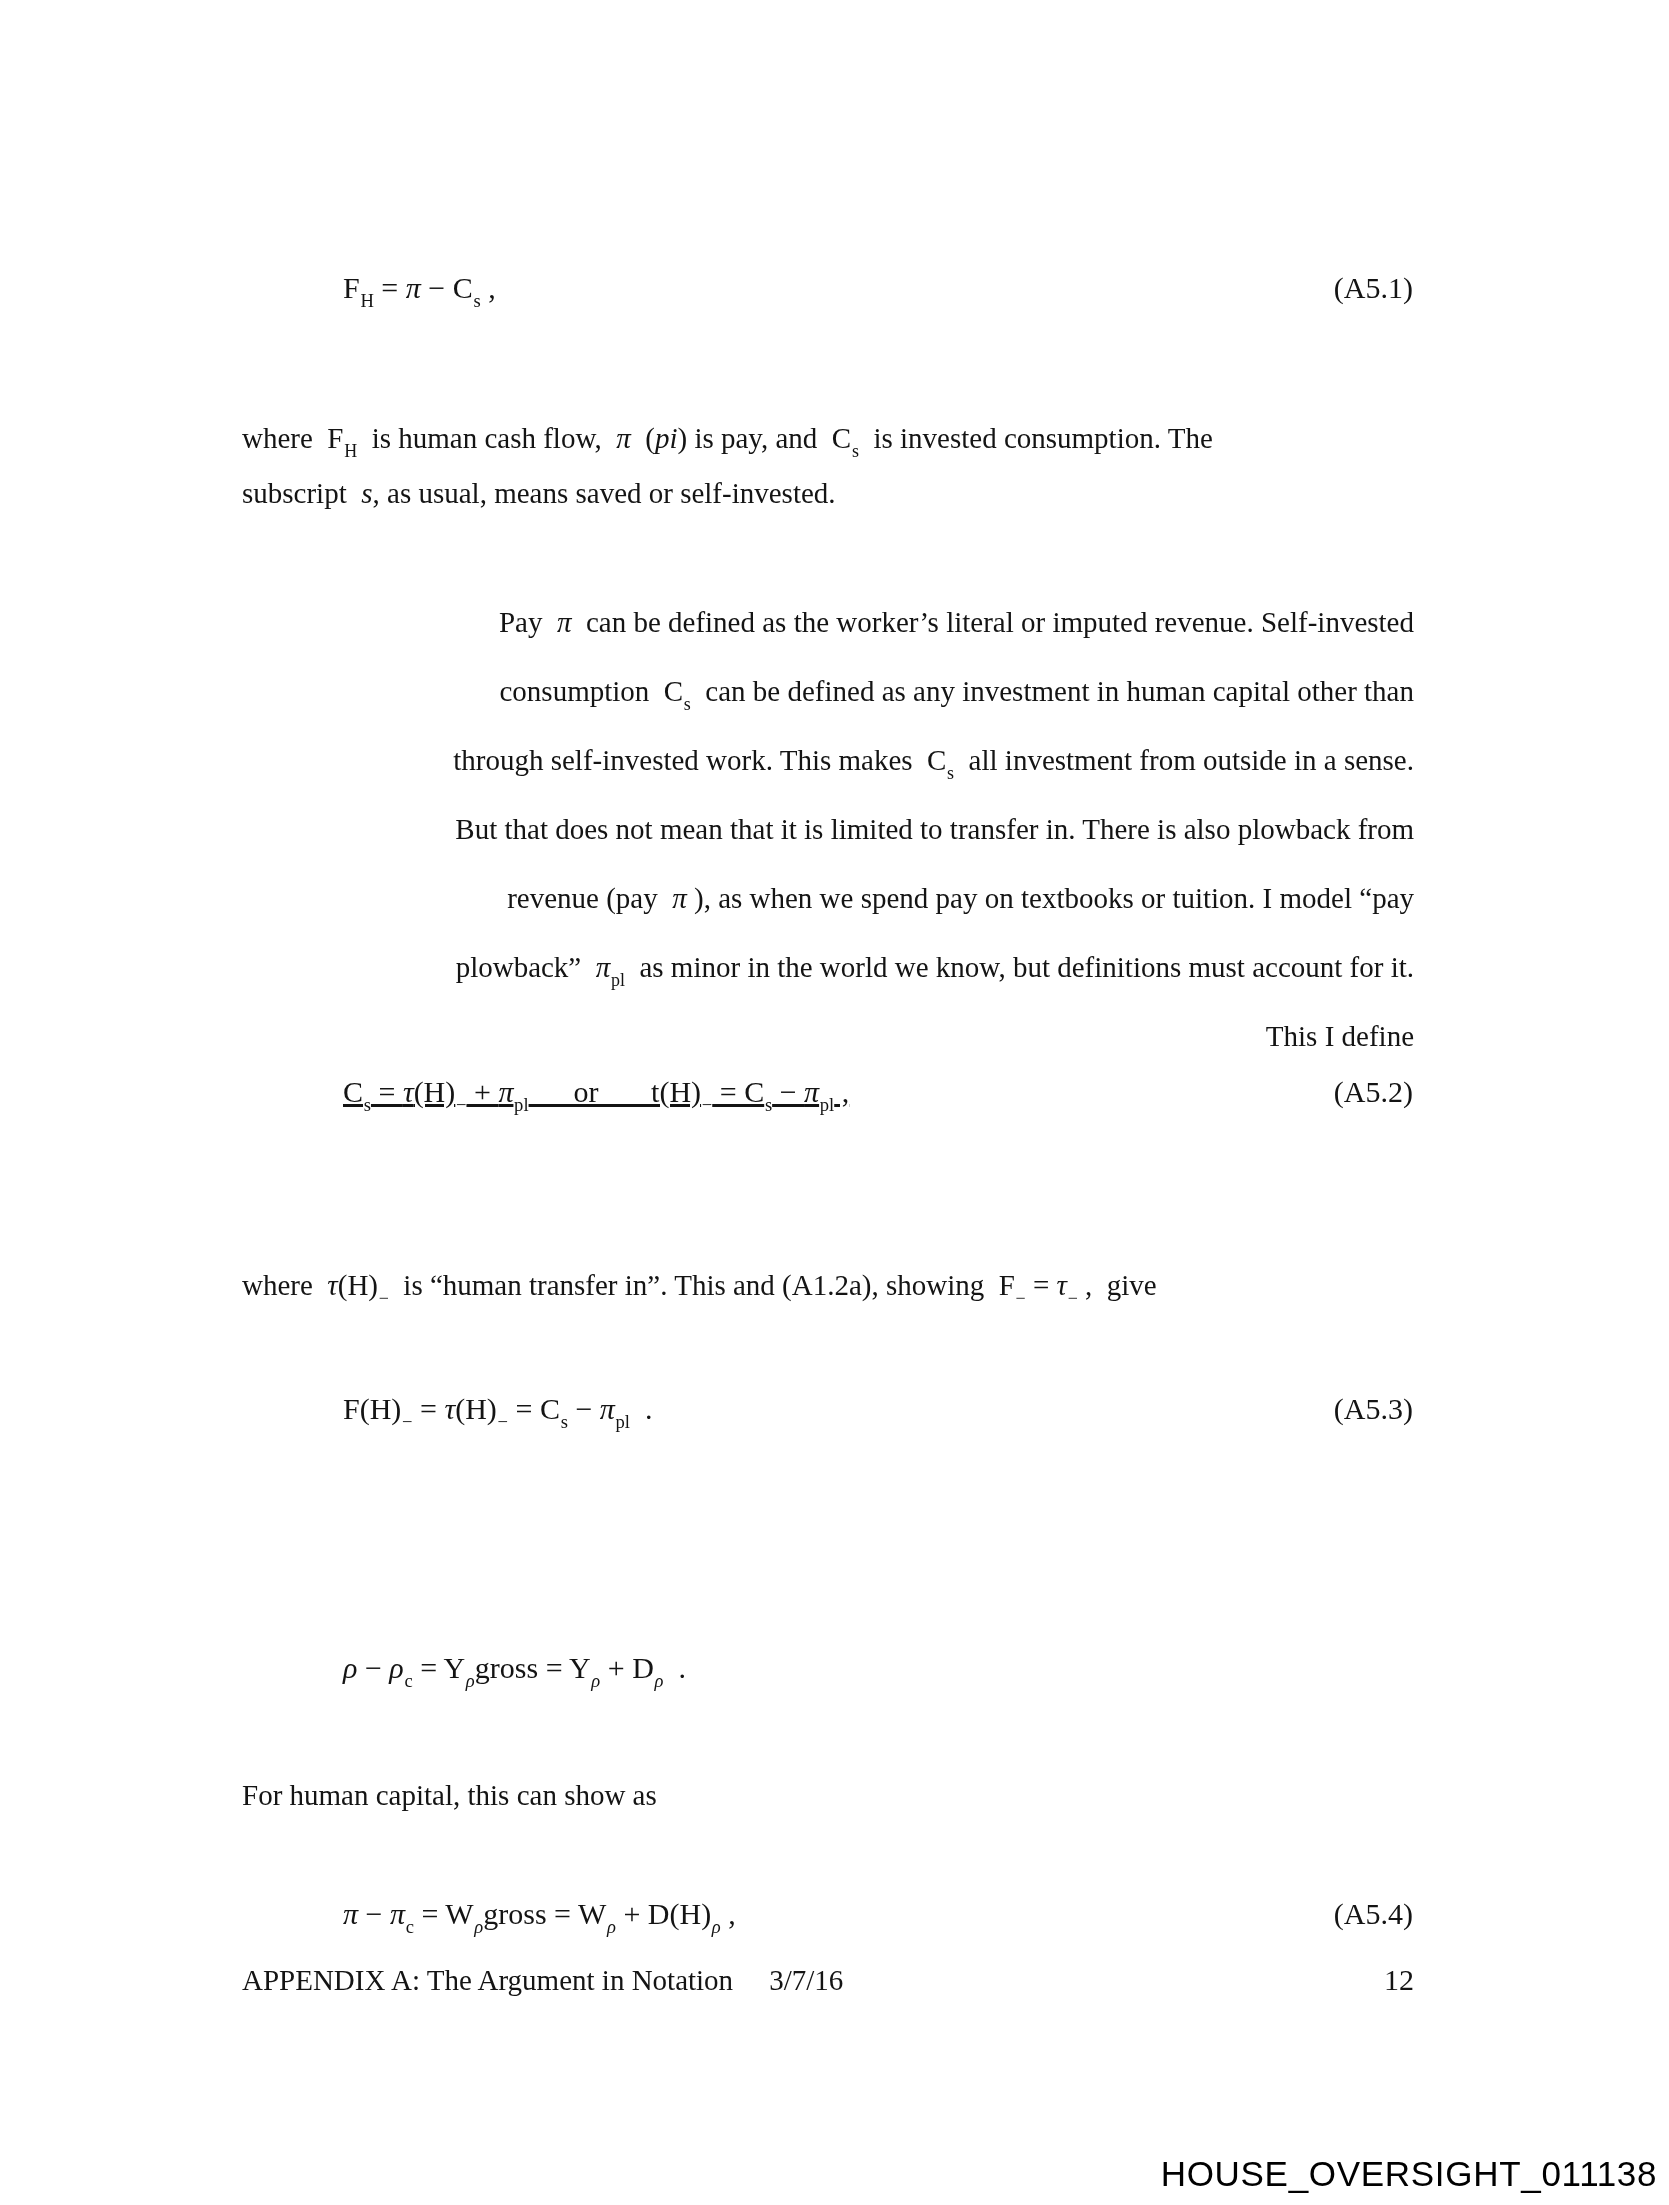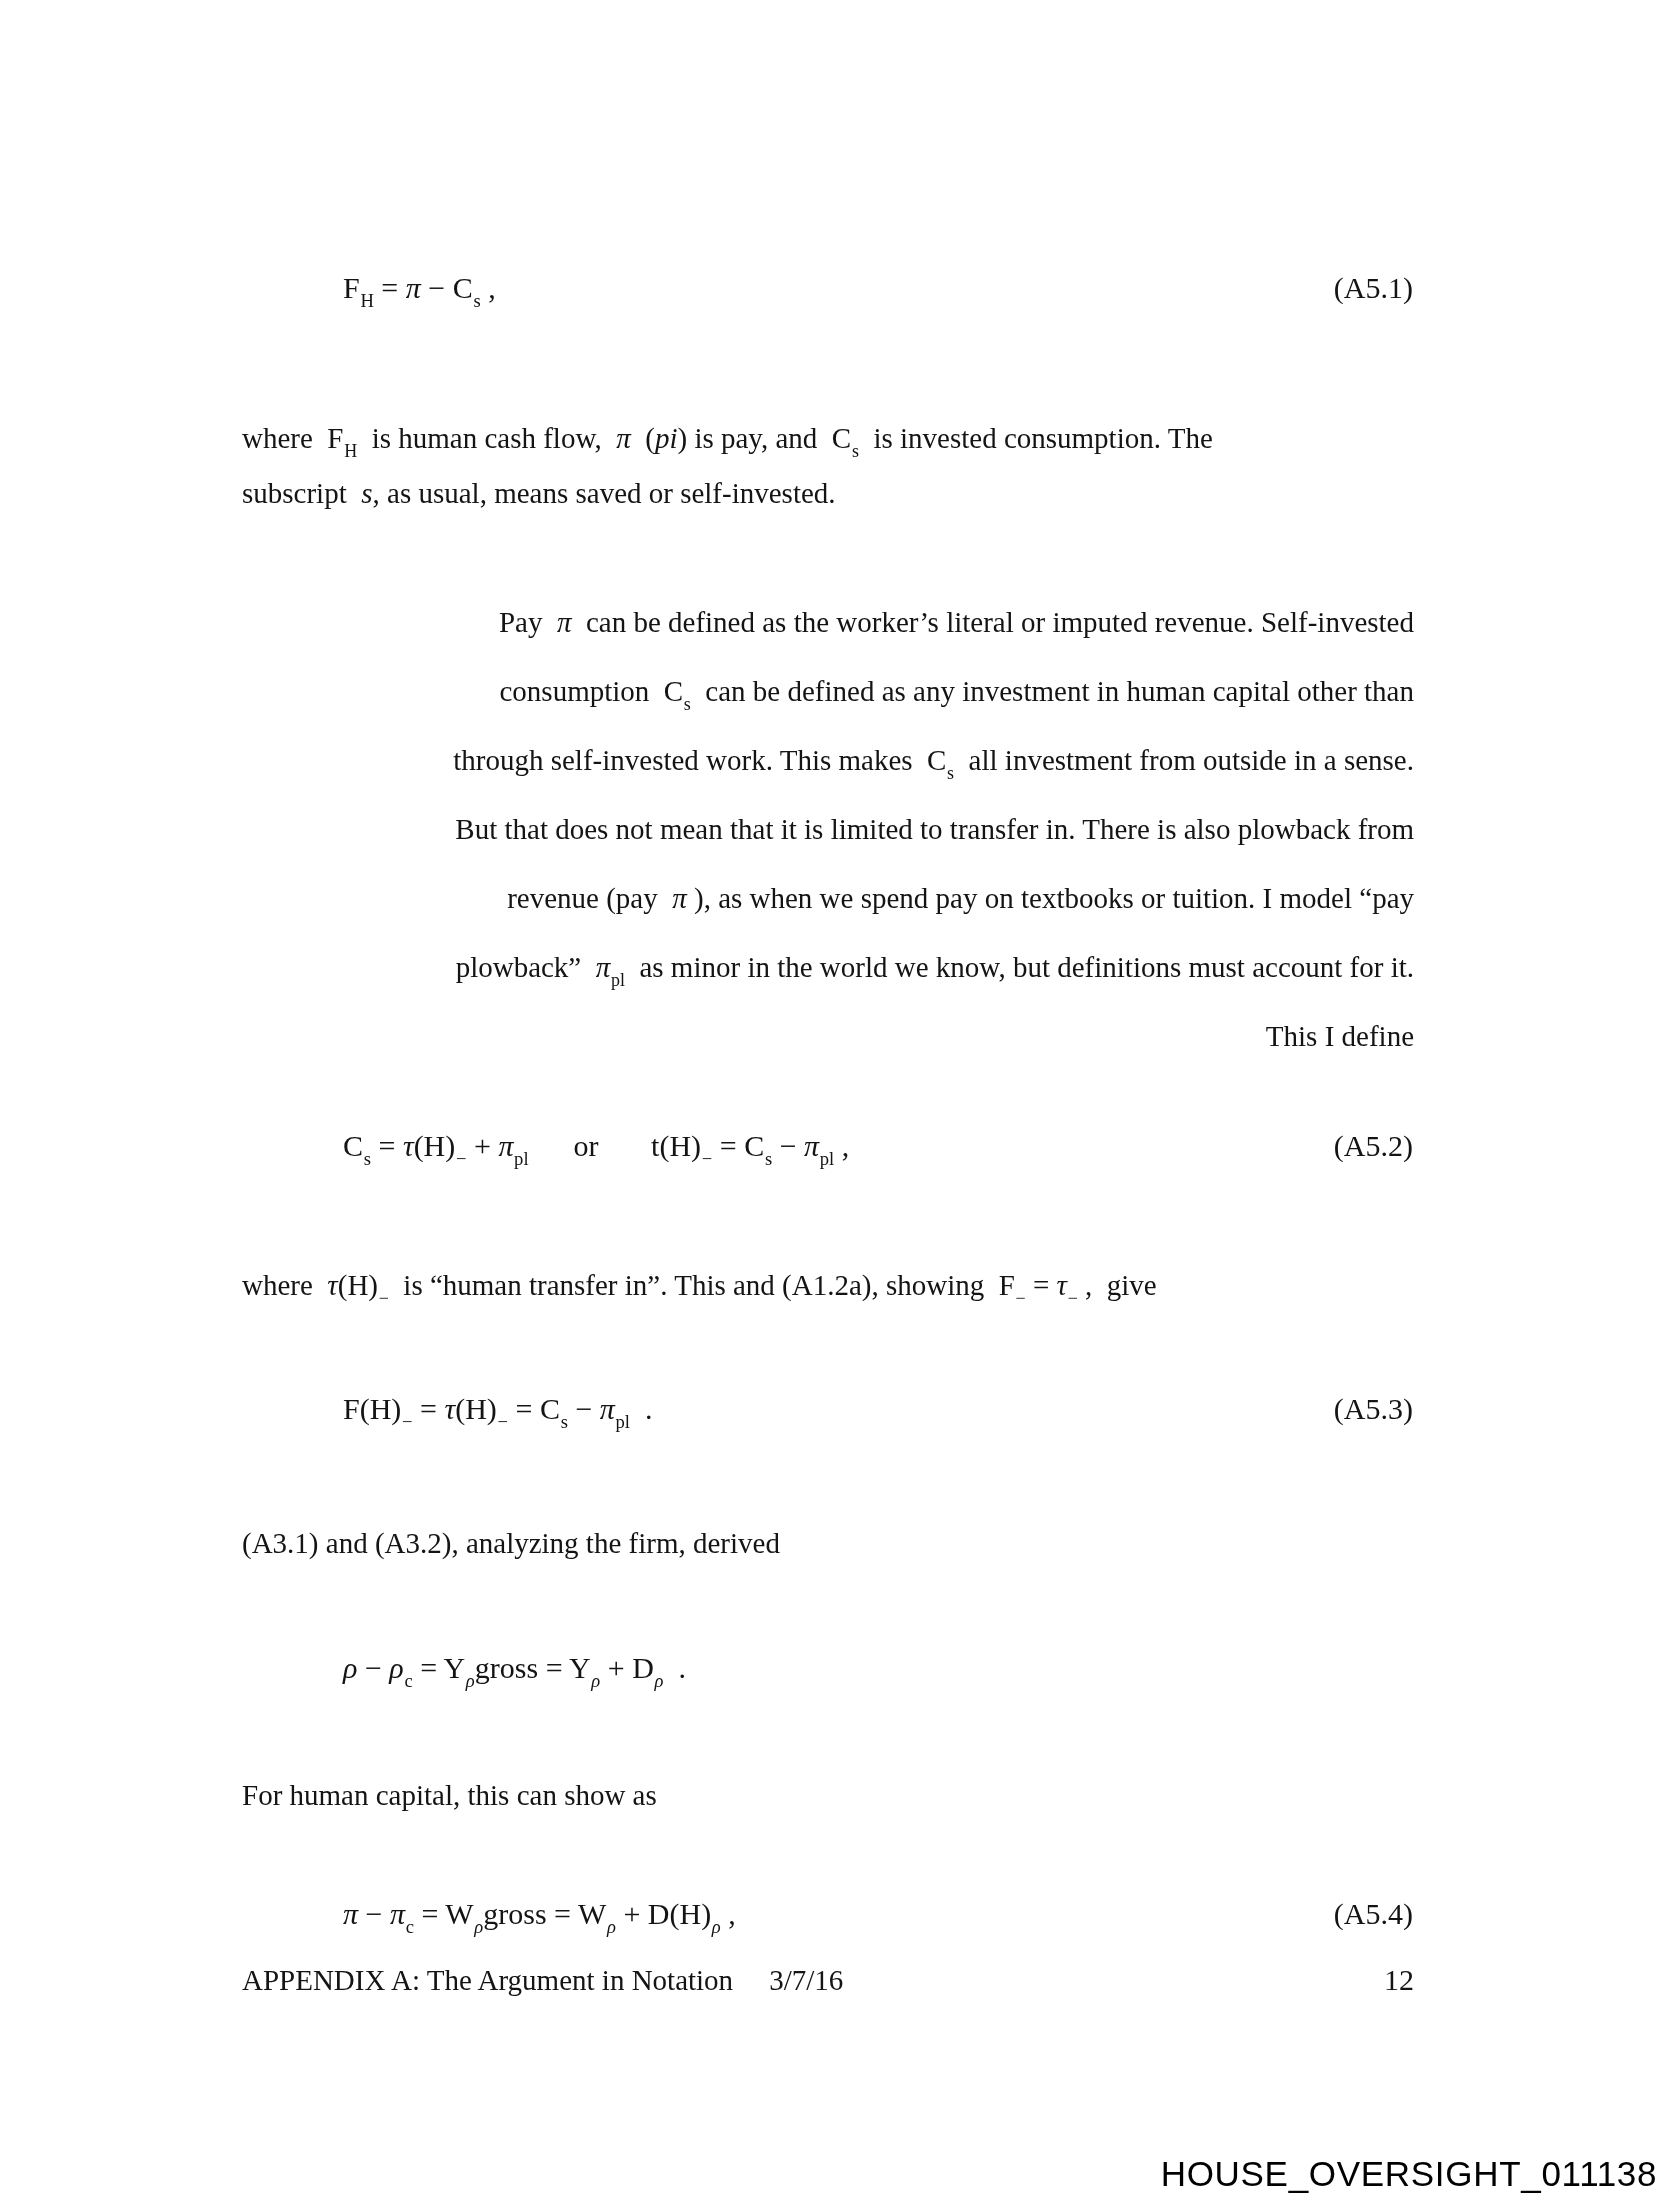--- a/index.html
+++ b/index.html
@@ -11,21 +11,21 @@
   }
   .blk{position:absolute;left:242px;width:1172px;white-space:nowrap;}
   .para{font-size:29px;}
   .p1{top:411px;line-height:55px;}
   .p2{top:588px;line-height:69px;text-align:right;}
   .p3{top:1265px;line-height:1.4;}
   .p4{top:1523px;line-height:1.4;}
   .p5{top:1775px;line-height:1.4;}
   .eq{font-size:30px;line-height:1.35;padding-left:101px;width:1070px;}
   #eq1{top:268px;}
-  #eq2{top:1126px;}
+  #eq2{top:1072px;text-decoration:underline;}
   #eq3{top:1389px;}
   #eq4{top:1648px;}
   #eq5{top:1894px;}
   .eqlabel{position:absolute;right:0;top:0;font-style:normal;}
   .it{font-style:italic;}
   sub.sb{
     font-size:0.62em;line-height:0;position:relative;top:0.5em;
     vertical-align:baseline;margin-left:0.7px;
   }
   .footer{top:1964px;font-size:29px;}
@@ -56,21 +56,20 @@
     <span class="eqlabel">(A5.2)</span>
   </div>
 
   <div class="blk para p3"><span>where&nbsp; </span><span class="it">τ</span><span>(H)</span><sub class="sb">−</sub><span>&nbsp; is “human transfer in”. This and (A1.2a), showing&nbsp; F</span><sub class="sb">−</sub><span> = </span><span class="it">τ</span><sub class="sb">−</sub><span> ,&nbsp; give</span></div>
 
   <div class="blk eq" id="eq3">
     <span class="eqbody"><span>F(H)</span><sub class="sb">−</sub><span> = </span><span class="it">τ</span><span>(H)</span><sub class="sb">−</sub><span> = C</span><sub class="sb">s</sub><span> − </span><span class="it">π</span><sub class="sb">pl</sub><span>&nbsp; .</span></span>
     <span class="eqlabel">(A5.3)</span>
   </div>
 
-  <div class="blk para p4"><span>(A3.1) and (A3.2), analyzing the firm, derived</span></div>
 
   <div class="blk para p5"><span>For human capital, this can show as</span></div>
 
   <div class="blk eq" id="eq4">
     <span class="eqbody"><span class="it">ρ</span><span> − </span><span class="it">ρ</span><sub class="sb">c</sub><span> = Y</span><sub class="it sb">ρ</sub><span>gross = Y</span><sub class="it sb">ρ</sub><span> + D</span><sub class="it sb">ρ</sub><span>&nbsp; .</span></span>
   </div>
 
   <div class="blk eq" id="eq5">
     <span class="eqbody"><span class="it">π</span><span> − </span><span class="it">π</span><sub class="sb">c</sub><span> = W</span><sub class="it sb">ρ</sub><span>gross = W</span><sub class="it sb">ρ</sub><span> + D(H)</span><sub class="it sb">ρ</sub><span> ,</span></span>
     <span class="eqlabel">(A5.4)</span>

